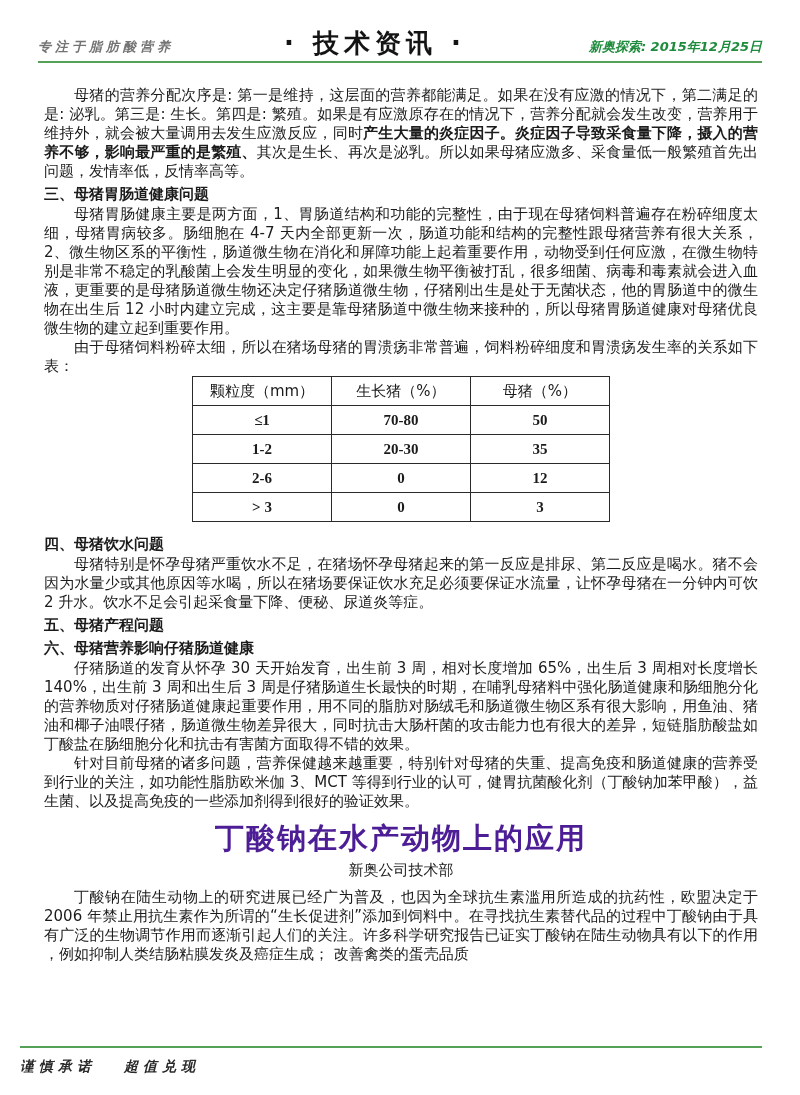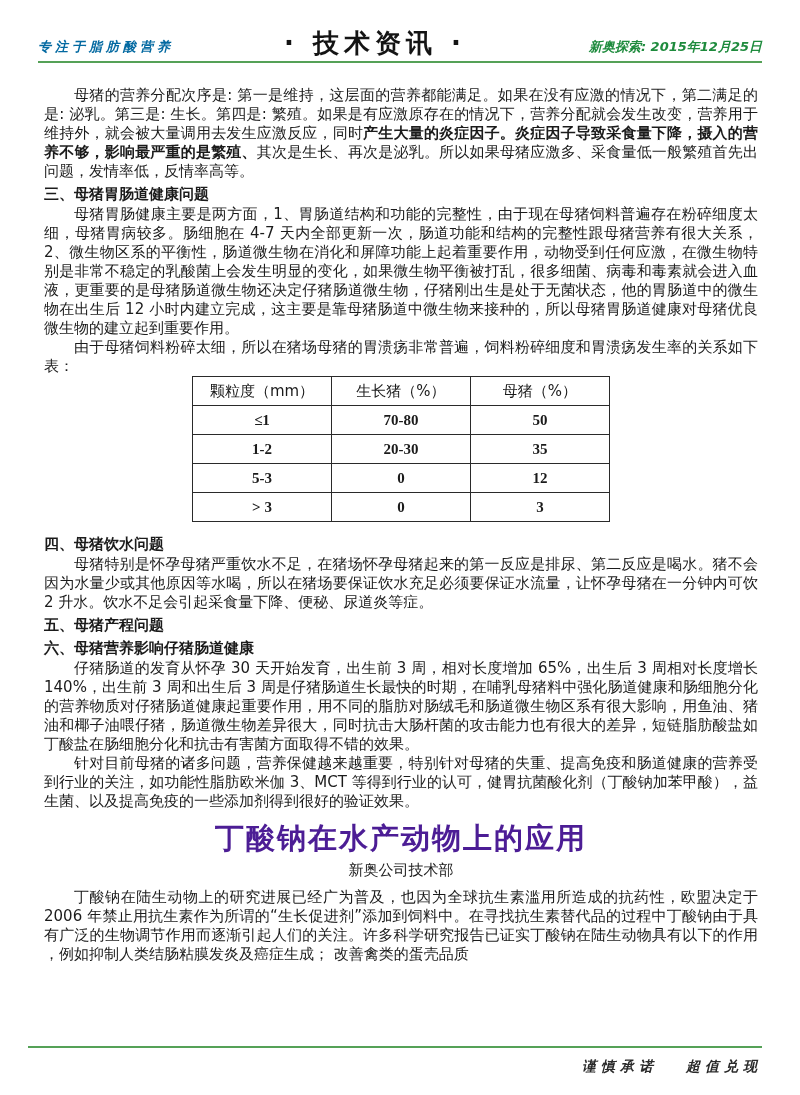--- a/index.html
+++ b/index.html
@@ -15,21 +15,21 @@
   }
   
   .header{
     position:absolute;top:30px;left:38px;right:38px;
     display:flex;align-items:flex-end;justify-content:space-between;
     padding-bottom:5px;
     border-bottom:2px solid #55a157;
   }
   .header-left{
     font-size:13px;font-style:italic;font-weight:bold;
-    letter-spacing:4px;color:#0369a1;white-space:nowrap;
+    letter-spacing:4px;color:#737373;white-space:nowrap;
   }
   .header-title{
     font-size:26px;font-weight:bold;color:#141414;
     letter-spacing:5px;white-space:nowrap;line-height:1;
   }
   .header-right{
     font-size:13px;font-style:italic;font-weight:bold;
     color:#1e8b3d;white-space:nowrap;margin-left:13px;
   }
   
@@ -61,24 +61,23 @@
     margin:10px 0 6px 0;
     text-align:center;text-indent:0;
     color:#4c1d95;
     font-size:29px;font-weight:bold;letter-spacing:2px;line-height:34px;
   }
   .article2-byline{
     margin:0 0 8px 0;text-align:center;text-indent:0;font-size:15px;
   }
   
   .footer{
-    position:absolute;top:1046px;left:28px;right:38px;
+    position:absolute;top:1046px;left:20px;right:38px;
     border-top:2px solid #55a157;
     padding-top:8px;
-    text-align:right;
   }
   .footer-text{
     font-size:14px;font-style:italic;font-weight:bold;
     color:#2a2a2a;letter-spacing:5px;
   }
   .footer-text .slogan-gap{display:inline-block;width:28px;}
 </style>
 </head>
 <body>
 
@@ -108,21 +107,21 @@
             <td>≤1</td>
             <td>70-80</td>
             <td>50</td>
           </tr>
           <tr>
             <td>1-2</td>
             <td>20-30</td>
             <td>35</td>
           </tr>
           <tr>
-            <td>5-3</td>
+            <td>2-6</td>
             <td>0</td>
             <td>12</td>
           </tr>
           <tr>
             <td>&gt; 3</td>
             <td>0</td>
             <td>3</td>
           </tr>
         </tbody>
       </table>

